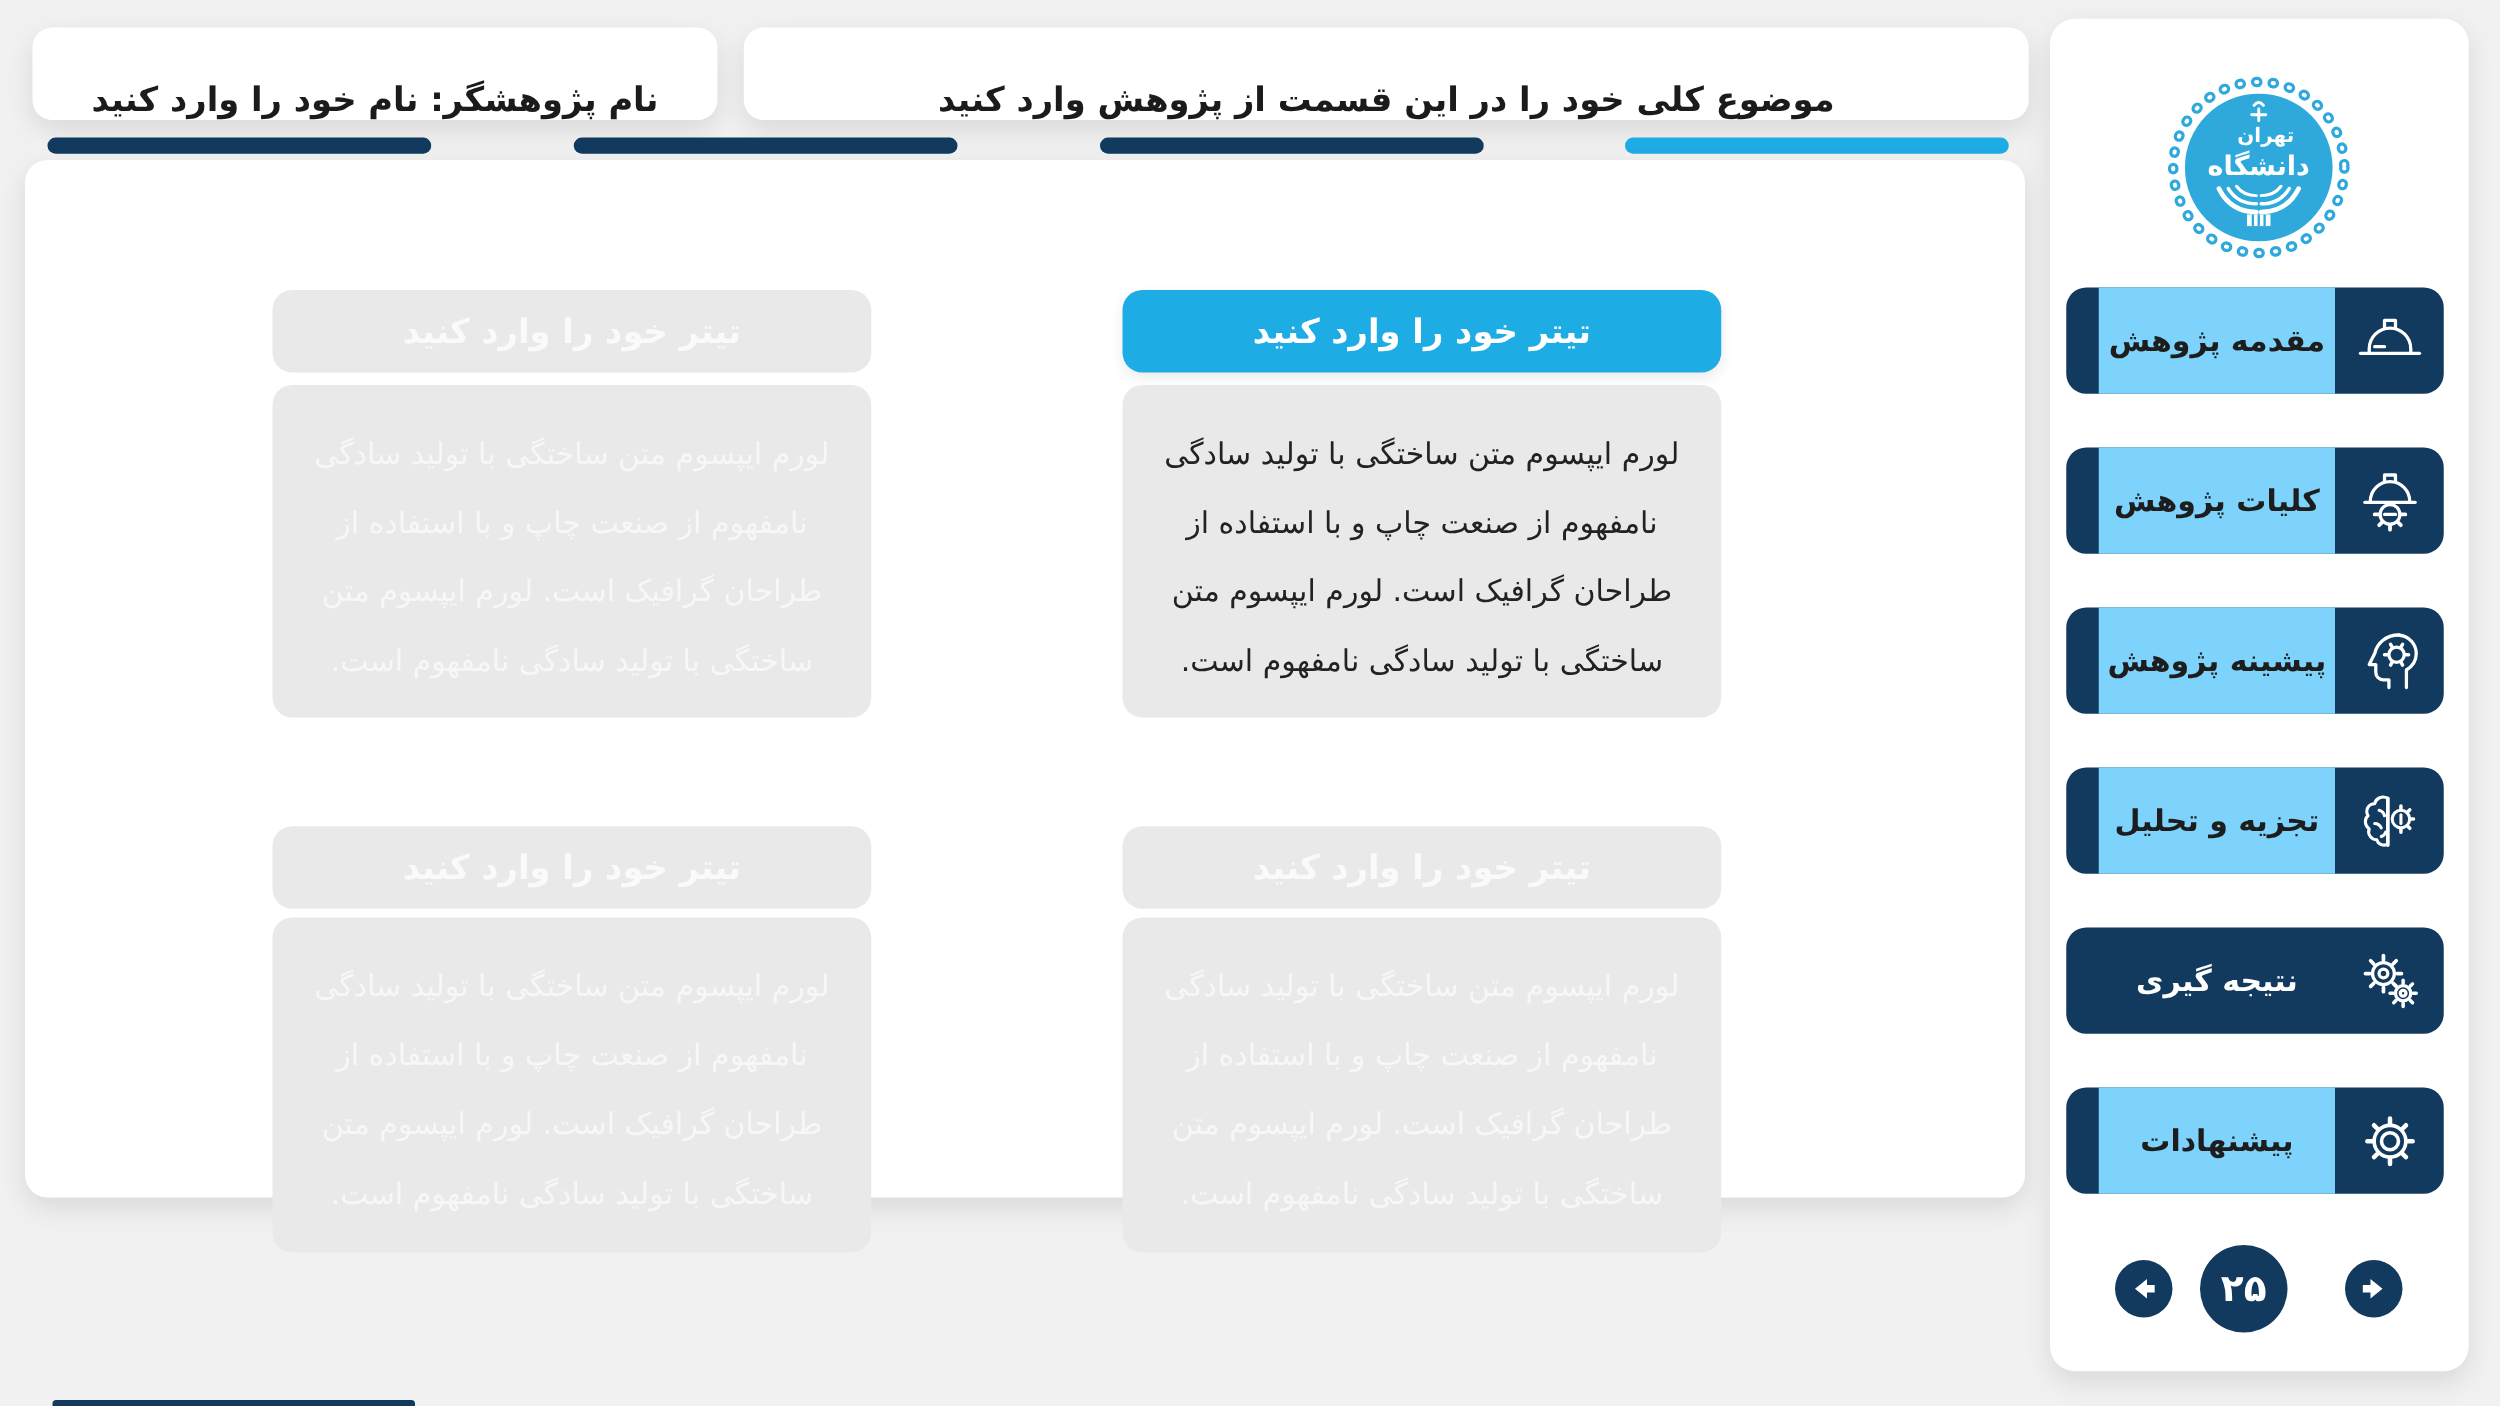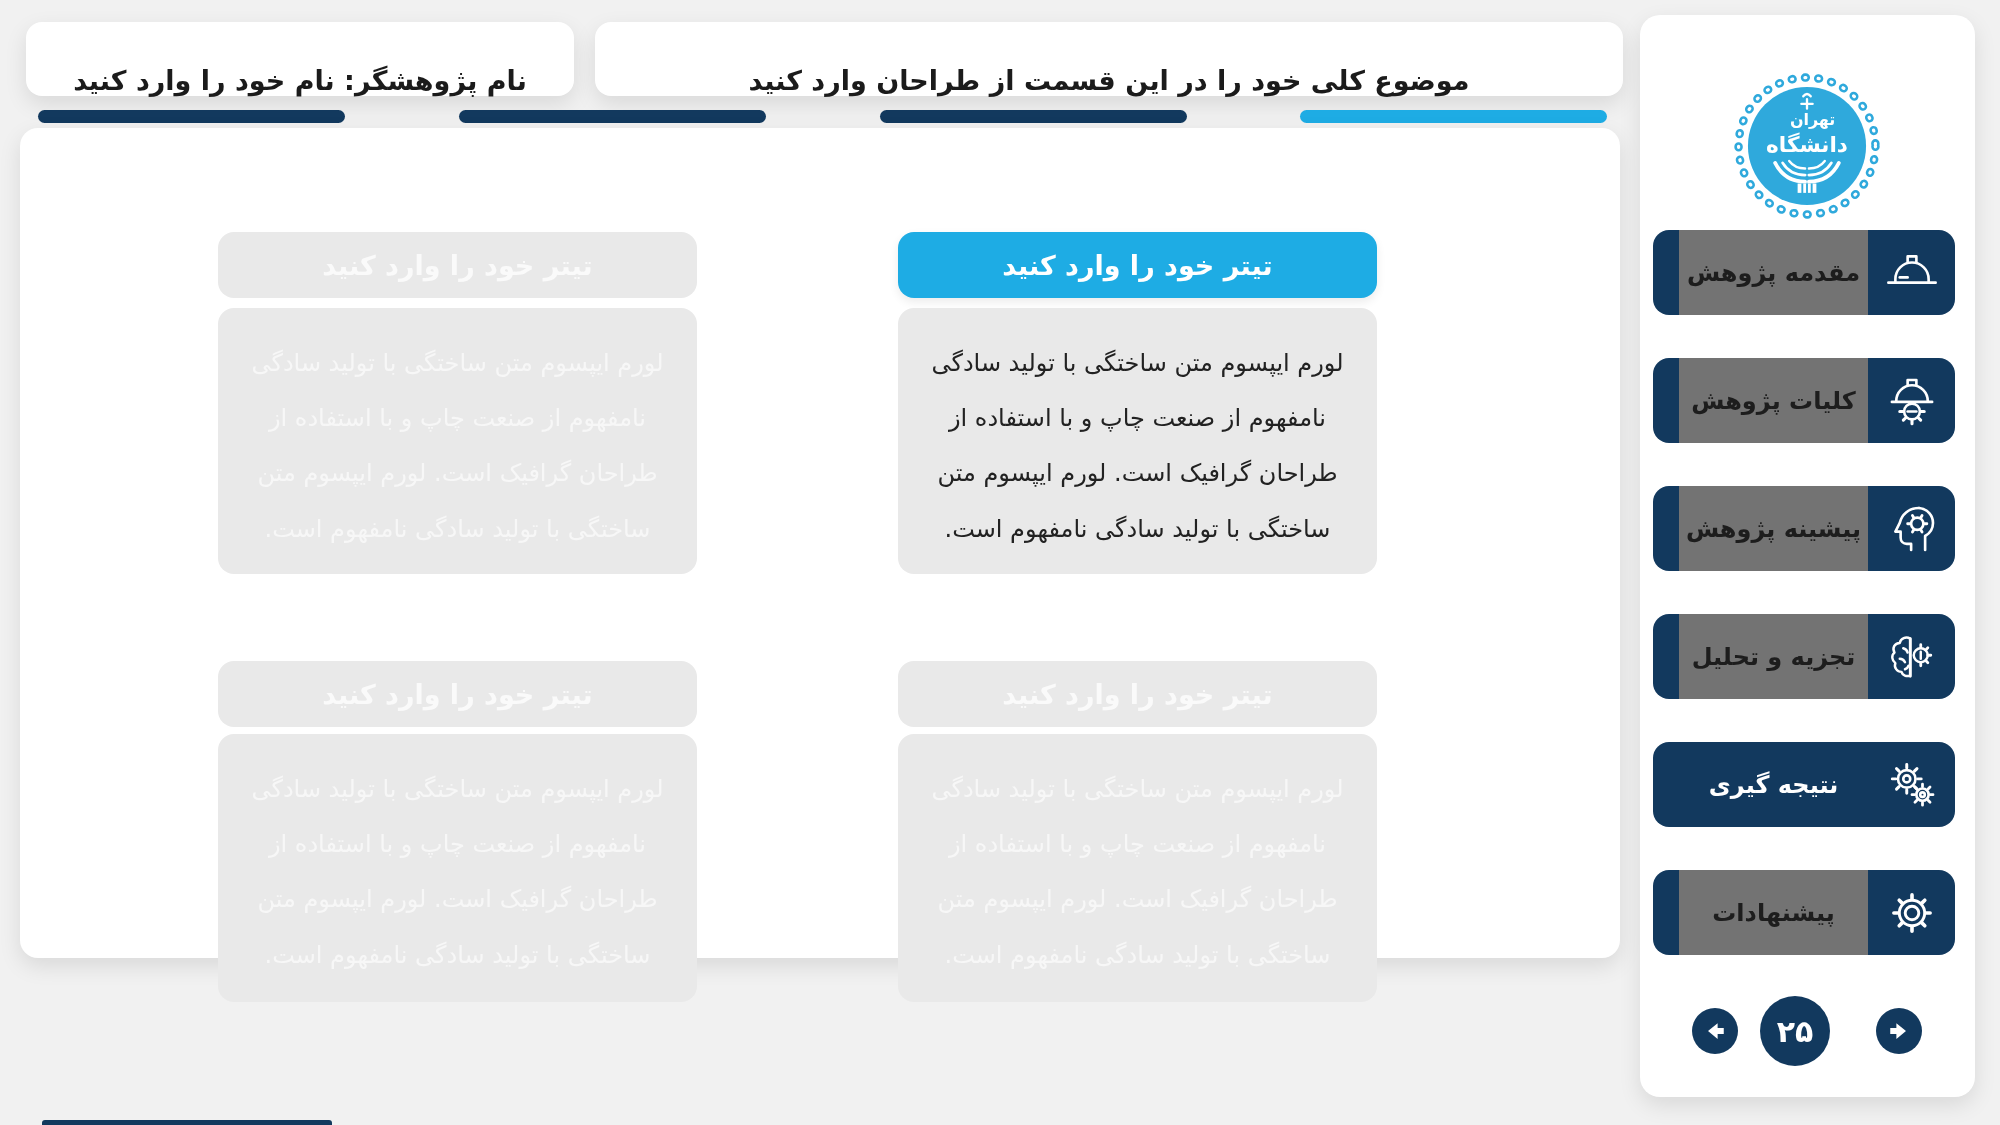--- a/index.html
+++ b/index.html
@@ -27,21 +27,21 @@
   .block-body{position:absolute;background:#e9e9e9;border-radius:16px;
     padding:28px 30px;box-sizing:border-box;
     font-size:24px;line-height:2.3;text-align:center;}
   .block-body.inactive{color:#f7f7f7;}
   .block-body.active{color:#222222;}
   
   .sidebar{left:auto;right:25px;top:15px;width:335px;height:1082px;border-radius:20px;}
   .menu-item{position:absolute;left:13px;width:302px;height:85px;
     background:#12395e;border-radius:16px;cursor:pointer;}
   .menu-item .label-zone{position:absolute;top:0;bottom:0;right:87px;left:26px;
-    background:#737373;display:flex;align-items:center;justify-content:center;
+    background:#7dd3fc;display:flex;align-items:center;justify-content:center;
     font-size:24px;font-weight:600;color:#1d1d1d;}
   .menu-item.active .label-zone{background:transparent;color:#ffffff;}
   .menu-item .icon-zone{position:absolute;top:0;bottom:0;right:0;width:87px;
     display:flex;align-items:center;justify-content:center;}
   .nav-circle{position:absolute;background:#12395e;border-radius:50%;
     display:flex;align-items:center;justify-content:center;cursor:pointer;}
   .page-circle{width:70px;height:70px;left:120px;top:981px;
     color:#ffffff;font-size:30px;font-weight:bold;}
   .prev-circle{width:46px;height:46px;left:236px;top:993px;}
   .next-circle{width:46px;height:46px;left:52px;top:993px;}
@@ -50,21 +50,21 @@
 </style>
 </head>
 <body>
 
 <div class="stage">
 
   <div class="card hdr" style="left:26px;top:22px;width:548px;height:74px;">
     <span>نام پژوهشگر: نام خود را وارد کنید</span>
   </div>
   <div class="card hdr" style="left:595px;top:22px;width:1028px;height:74px;">
-    <span>موضوع کلی خود را در این قسمت از طراحان وارد کنید</span>
+    <span>موضوع کلی خود را در این قسمت از پژوهش وارد کنید</span>
   </div>
 
   <div class="seg navy" style="right:1655px;width:307px;right:auto;left:38px;"></div>
   <div class="seg navy" style="left:459px;width:307px;"></div>
   <div class="seg navy" style="left:880px;width:307px;"></div>
   <div class="seg cyan" style="left:1300px;width:307px;"></div>
 
   <div class="card main-card">
 
     <div class="block-title active" style="left:878px;top:104px;width:479px;">
@@ -91,21 +91,21 @@
     <div class="block-title inactive" style="left:198px;top:533px;width:479px;">
       <span>تیتر خود را وارد کنید</span>
     </div>
     <div class="block-body inactive" style="left:198px;top:606px;width:479px;height:268px;">
       <span>لورم ایپسوم متن ساختگی با تولید سادگی نامفهوم از صنعت چاپ و با استفاده از طراحان گرافیک است. لورم ایپسوم متن ساختگی با تولید سادگی نامفهوم است.</span>
     </div>
   </div>
 
   <div class="card sidebar">
 
-    <div style="position:absolute;left:92px;top:52px;width:150px;height:158px;">
+    <div style="position:absolute;left:92px;top:40px;width:150px;height:158px;">
       <svg viewBox="0 0 160 168" width="150" height="158">
         <circle cx="80" cy="84" r="73" fill="none" stroke="#2fa9dc" stroke-width="9" pathLength="100" stroke-dasharray="0.2 2.905" stroke-linecap="round"></circle>
         <circle cx="80" cy="84" r="73" fill="none" stroke="#ffffff" stroke-width="3.5" pathLength="100" stroke-dasharray="0.2 2.905" stroke-linecap="round"></circle>
         <circle cx="80" cy="84" r="63" fill="#2fa9dc"></circle>
         <g stroke="#ffffff" stroke-width="2.5" fill="none" stroke-linecap="round">
           <path d="M80 34 v10 M74 39 h12 M76 31 q4 -5 8 0"></path>
         </g>
         <text x="86" y="62" font-size="17" font-weight="bold" fill="#ffffff" text-anchor="middle">تهران</text>
         <text x="80" y="90" font-size="23" font-weight="bold" fill="#ffffff" text-anchor="middle">دانشگاه</text>
         <g stroke="#ffffff" fill="none" stroke-linecap="round">

